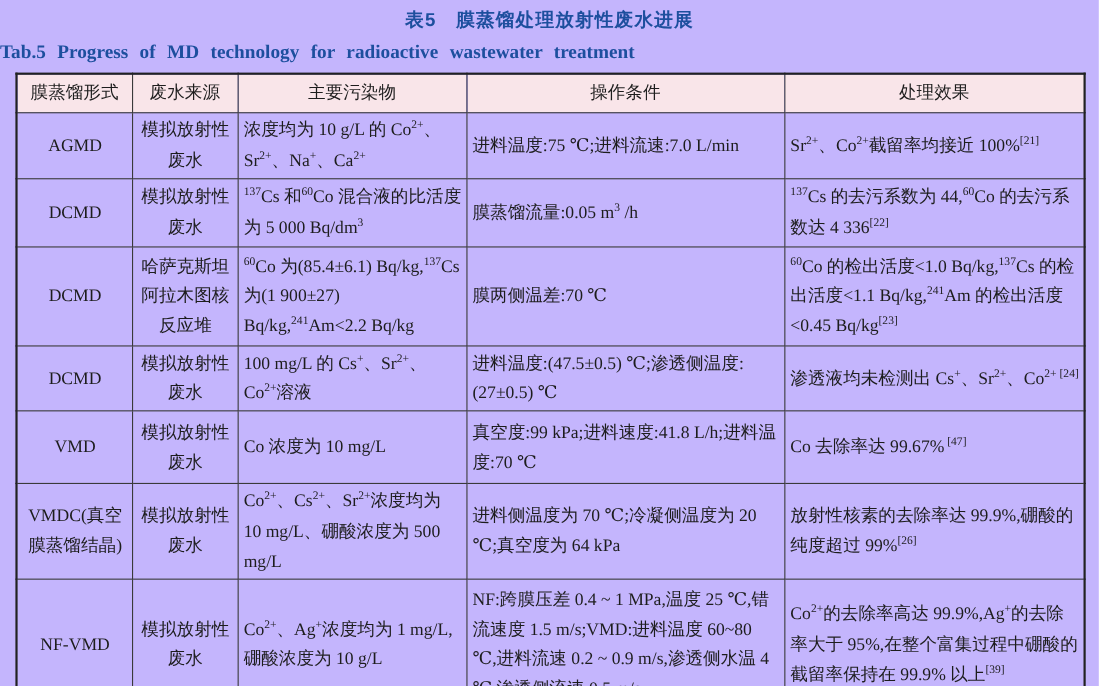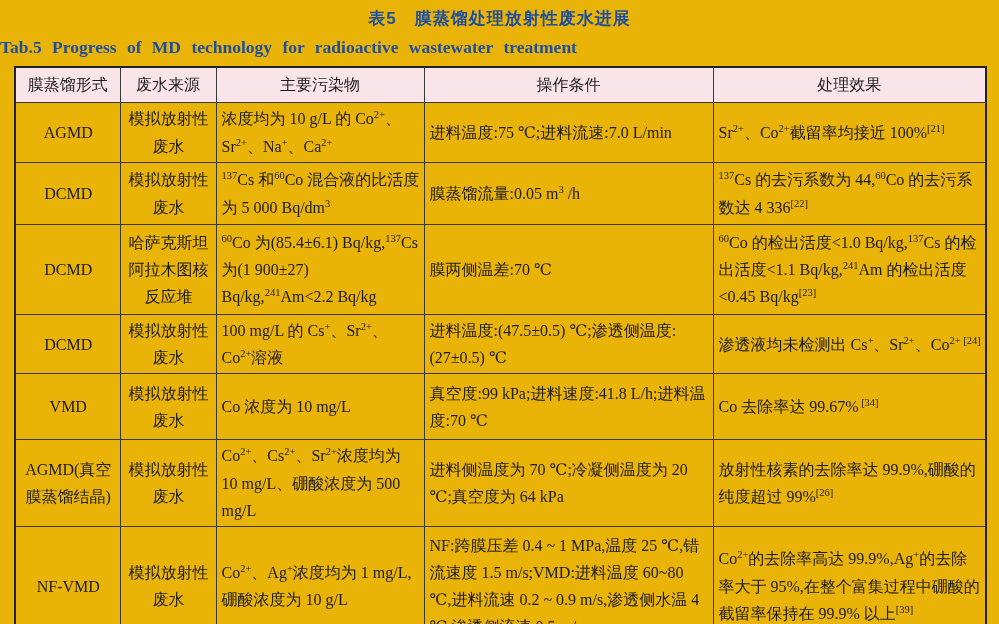--- a/index.html
+++ b/index.html
@@ -5,21 +5,21 @@
   :root{
     --accent:#1d4f9e;
     --header-bg:#f9e5e9;
     --border:#3a3a3a;
     --ink:#1d1d1d;
   }
   html,body{margin:0;padding:0;background:#ffffff;}
   .page{
     position:relative;
     width:999px;height:624px;
-    background:#eab308;
+    background:#c4b5fd;
     font-family:"Liberation Serif","DejaVu Serif",serif;
     color:var(--ink);
     overflow:hidden;
   }
   .caption-zh{
     position:absolute;left:0;top:7px;width:999px;
     text-align:center;
     font-family:"Liberation Sans","DejaVu Sans",sans-serif;
     font-weight:bold;font-size:17px;
     color:var(--accent);
@@ -114,24 +114,24 @@
         <td class="c-center">模拟放射性废水</td>
         <td>100 mg/L 的 Cs<sup>+</sup>、Sr<sup>2+</sup>、Co<sup>2+</sup>溶液</td>
         <td>进料温度:(47.5±0.5) ℃;渗透侧温度:(27±0.5) ℃</td>
         <td>渗透液均未检测出 Cs<sup>+</sup>、Sr<sup>2+</sup>、Co<sup>2+</sup><sup> [24]</sup></td>
       </tr>
       <tr class="r5">
         <td class="c-center">VMD</td>
         <td class="c-center">模拟放射性废水</td>
         <td>Co 浓度为 10 mg/L</td>
         <td>真空度:99 kPa;进料速度:41.8 L/h;进料温度:70 ℃</td>
-        <td>Co 去除率达 99.67%<sup> [34]</sup></td>
+        <td>Co 去除率达 99.67%<sup> [47]</sup></td>
       </tr>
       <tr class="r6">
-        <td class="c-center">AGMD(真空膜蒸馏结晶)</td>
+        <td class="c-center">VMDC(真空膜蒸馏结晶)</td>
         <td class="c-center">模拟放射性废水</td>
         <td>Co<sup>2+</sup>、Cs<sup>2+</sup>、Sr<sup>2+</sup>浓度均为 10 mg/L、硼酸浓度为 500 mg/L</td>
         <td>进料侧温度为 70 ℃;冷凝侧温度为 20 ℃;真空度为 64 kPa</td>
         <td>放射性核素的去除率达 99.9%,硼酸的纯度超过 99%<sup>[26]</sup></td>
       </tr>
       <tr class="r7">
         <td class="c-center">NF-VMD</td>
         <td class="c-center">模拟放射性废水</td>
         <td>Co<sup>2+</sup>、Ag<sup>+</sup>浓度均为 1 mg/L,硼酸浓度为 10 g/L</td>
         <td>NF:跨膜压差 0.4 ~ 1 MPa,温度 25 ℃,错流速度 1.5 m/s;VMD:进料温度 60~80 ℃,进料流速 0.2 ~ 0.9 m/s,渗透侧水温 4 ℃,渗透侧流速 0.5 m/s</td>

